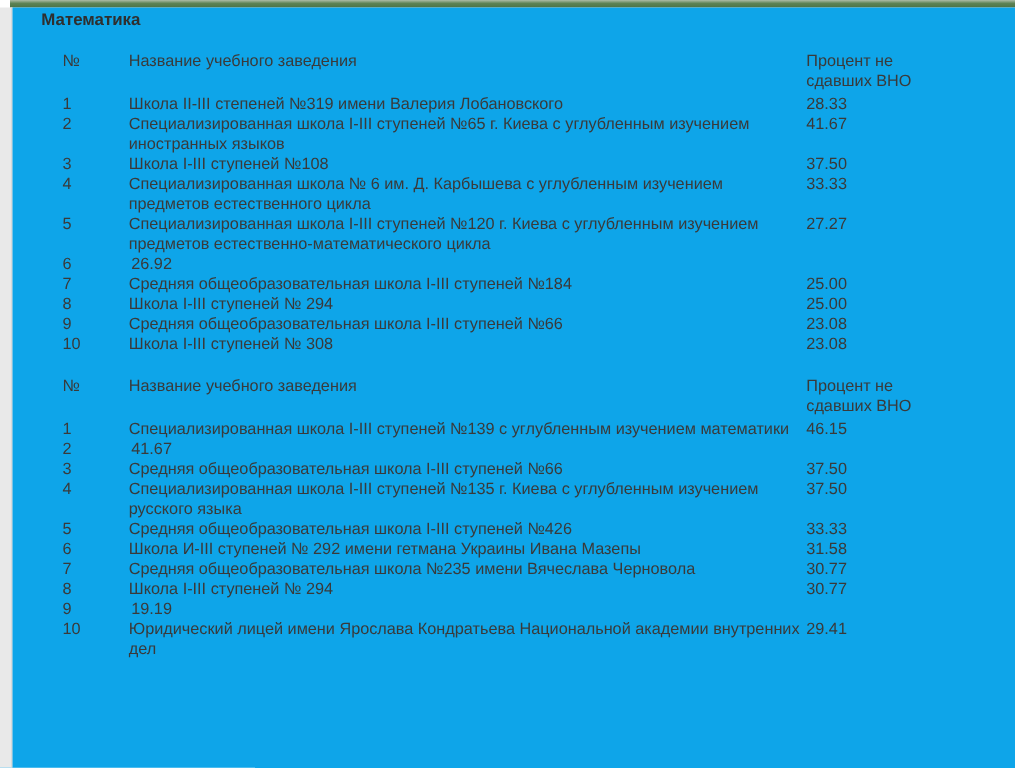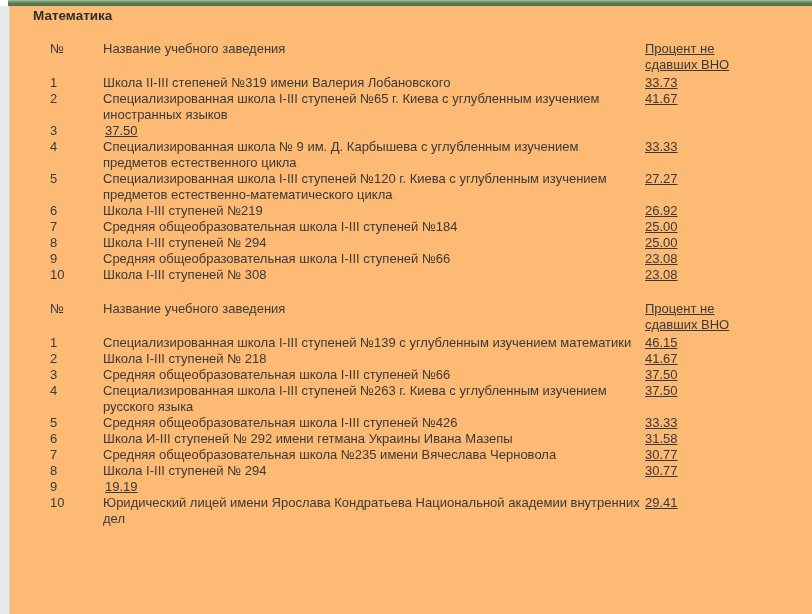--- a/index.html
+++ b/index.html
@@ -33,21 +33,21 @@
     background: #e9e9e9;
     border-right: 1px solid #d4d4d4;
   }
   .content {
     position: absolute;
     top: 6px;
     left: 10px;
     right: 0;
     bottom: 0;
     padding-left: 23px;
-    background: #fdba74;
+    background: #0ea5e9;
   }
   .section-title {
     margin: 0;
     padding-top: 2px;
     font-size: 13.5px;
     font-weight: bold;
     color: #2f2f2f;
     line-height: 15px;
   }
   .section + .section .section-title {
@@ -61,21 +61,20 @@
   .row {
     display: grid;
     grid-template-columns: 53px 540px 1fr;
     line-height: 16px;
   }
   .cell {
     white-space: normal;
   }
   .cell.pct {
     padding-left: 2px;
-    text-decoration: underline;
   }
   .thead .cell.pct {
     max-width: 104px; 
   }
   .tbody {
     margin-top: 2px;
   }
 </style>
 </head>
 <body>
@@ -90,44 +89,44 @@
     <div class="table">
       <div class="row thead">
         <div class="cell num">№</div>
         <div class="cell name">Название учебного заведения</div>
         <div class="cell pct">Процент не сдавших ВНО</div>
       </div>
       <div class="tbody">
           <div class="row">
             <div class="cell num">1</div>
             <div class="cell name">Школа II-III степеней №319 имени Валерия Лобановского</div>
-            <div class="cell pct">33.73</div>
+            <div class="cell pct">28.33</div>
           </div>
           <div class="row">
             <div class="cell num">2</div>
             <div class="cell name">Специализированная школа I-III ступеней №65 г. Киева с углубленным изучением иностранных языков</div>
             <div class="cell pct">41.67</div>
           </div>
           <div class="row">
             <div class="cell num">3</div>
+            <div class="cell name">Школа I-III ступеней №108</div>
             <div class="cell pct">37.50</div>
           </div>
           <div class="row">
             <div class="cell num">4</div>
-            <div class="cell name">Специализированная школа № 9 им. Д. Карбышева с углубленным изучением предметов естественного цикла</div>
+            <div class="cell name">Специализированная школа № 6 им. Д. Карбышева с углубленным изучением предметов естественного цикла</div>
             <div class="cell pct">33.33</div>
           </div>
           <div class="row">
             <div class="cell num">5</div>
             <div class="cell name">Специализированная школа I-III ступеней №120 г. Киева с углубленным изучением предметов естественно-математического цикла</div>
             <div class="cell pct">27.27</div>
           </div>
           <div class="row">
             <div class="cell num">6</div>
-            <div class="cell name">Школа I-III ступеней №219</div>
             <div class="cell pct">26.92</div>
           </div>
           <div class="row">
             <div class="cell num">7</div>
             <div class="cell name">Средняя общеобразовательная школа I-III ступеней №184</div>
             <div class="cell pct">25.00</div>
           </div>
           <div class="row">
             <div class="cell num">8</div>
             <div class="cell name">Школа I-III ступеней № 294</div>
@@ -155,31 +154,30 @@
         <div class="cell pct">Процент не сдавших ВНО</div>
       </div>
       <div class="tbody">
           <div class="row">
             <div class="cell num">1</div>
             <div class="cell name">Специализированная школа I-III ступеней №139 с углубленным изучением математики</div>
             <div class="cell pct">46.15</div>
           </div>
           <div class="row">
             <div class="cell num">2</div>
-            <div class="cell name">Школа I-III ступеней № 218</div>
             <div class="cell pct">41.67</div>
           </div>
           <div class="row">
             <div class="cell num">3</div>
             <div class="cell name">Средняя общеобразовательная школа I-III ступеней №66</div>
             <div class="cell pct">37.50</div>
           </div>
           <div class="row">
             <div class="cell num">4</div>
-            <div class="cell name">Специализированная школа I-III ступеней №263 г. Киева с углубленным изучением русского языка</div>
+            <div class="cell name">Специализированная школа I-III ступеней №135 г. Киева с углубленным изучением русского языка</div>
             <div class="cell pct">37.50</div>
           </div>
           <div class="row">
             <div class="cell num">5</div>
             <div class="cell name">Средняя общеобразовательная школа I-III ступеней №426</div>
             <div class="cell pct">33.33</div>
           </div>
           <div class="row">
             <div class="cell num">6</div>
             <div class="cell name">Школа И-III ступеней № 292 имени гетмана Украины Ивана Мазепы</div>

